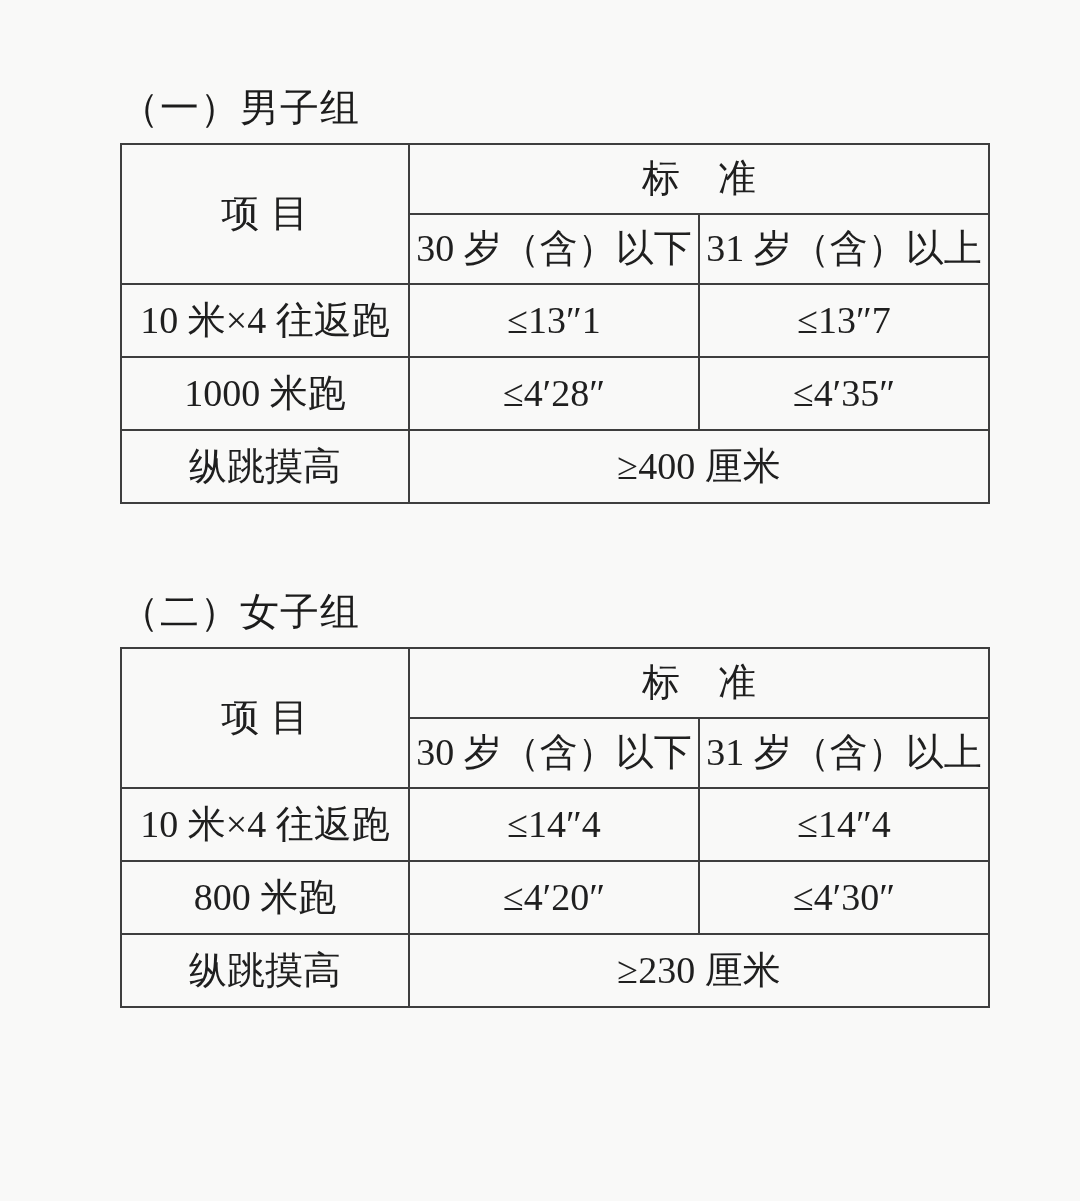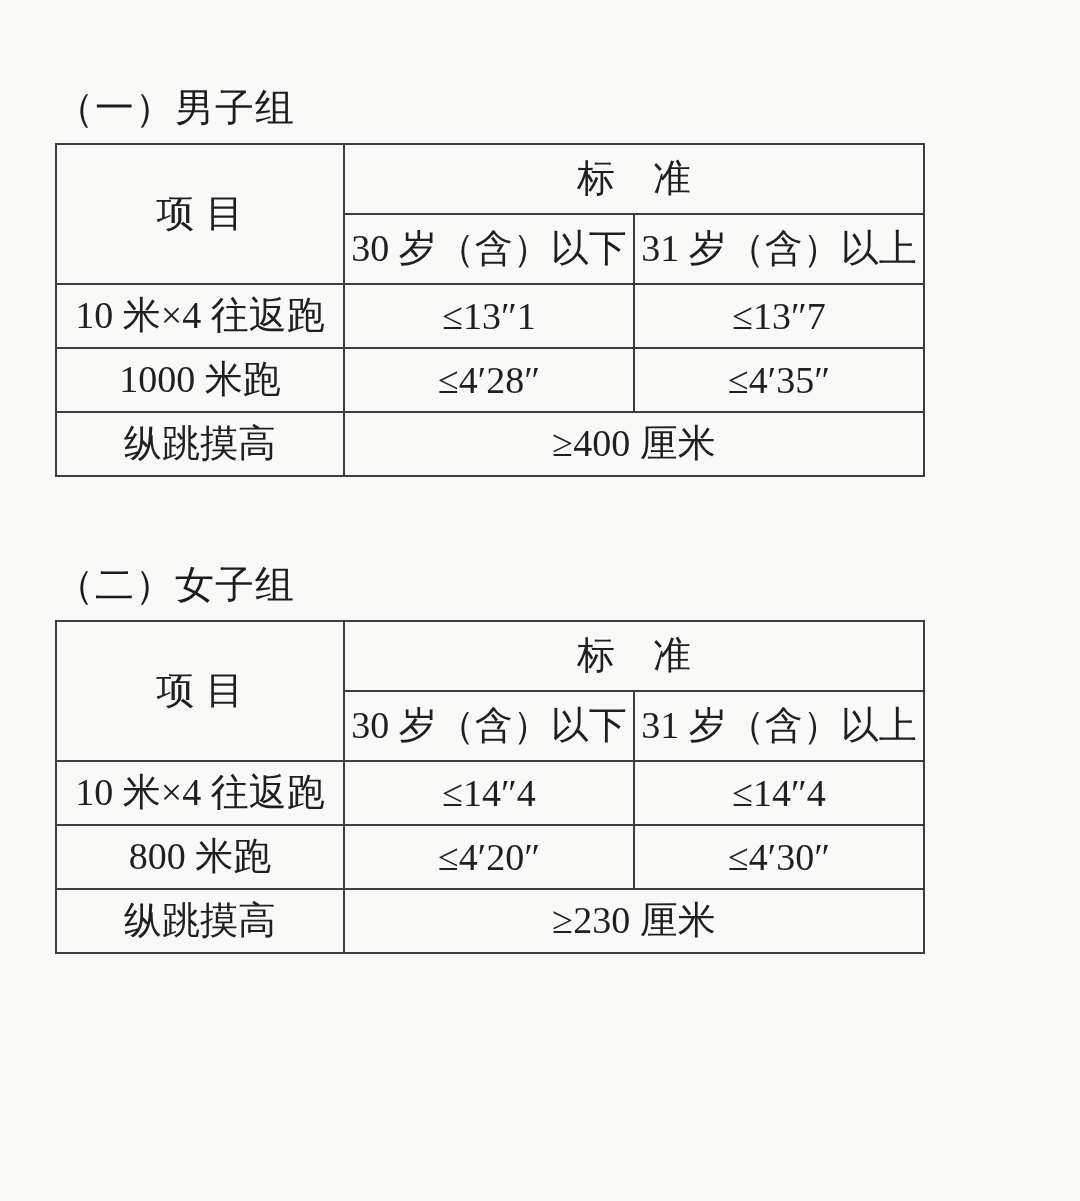--- a/index.html
+++ b/index.html
@@ -20,21 +20,21 @@
   .doc-title {
     margin-top: 32px;
     text-align: center;
     font-size: 49px;
     font-weight: bold;
     line-height: 1.34;
     letter-spacing: 2px;
     color: #161616;
   }
   .content {
-    margin-left: 55px;
+    margin-left: 120px;
     width: 870px;
   }
   .section-heading {
     margin-top: 86px;
     margin-bottom: 12px;
     font-size: 39px;
     line-height: 1.15;
     color: #1c1c1c;
     letter-spacing: 1px;
   }
@@ -52,21 +52,21 @@
     font-weight: normal;
     font-size: 38px;
     color: #1f1f1f;
     padding: 0;
     overflow: hidden;
   }
   .col-item  { width: 286px; }
   .col-age1  { width: 293px; }
   .col-age2  { width: 291px; }
   tr.hrow    { height: 70px; }
-  tr.drow    { height: 64px; }
+  tr.drow    { height: 73px; }
   .spread {
     letter-spacing: 0.30em;
     text-indent: 0.30em;
   }
 </style>
 </head>
 <body>
 
 <div class="page">
 

